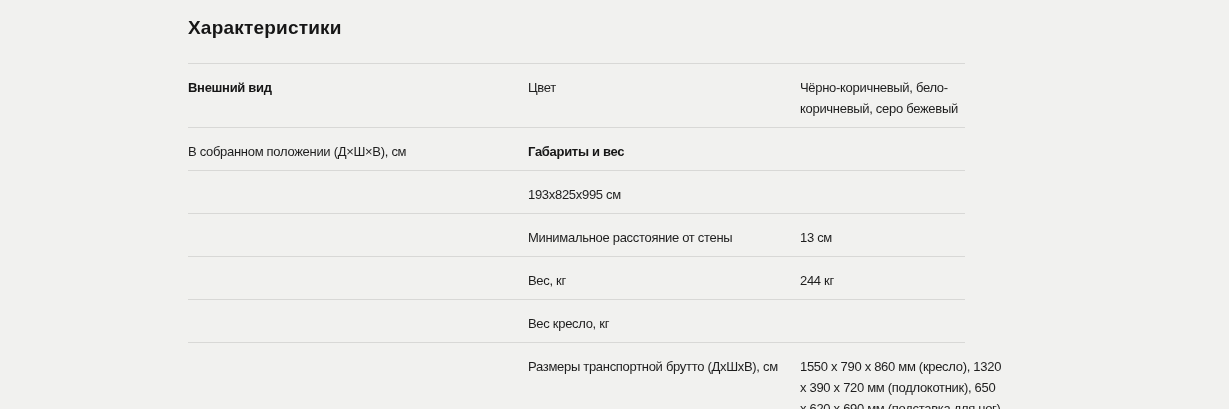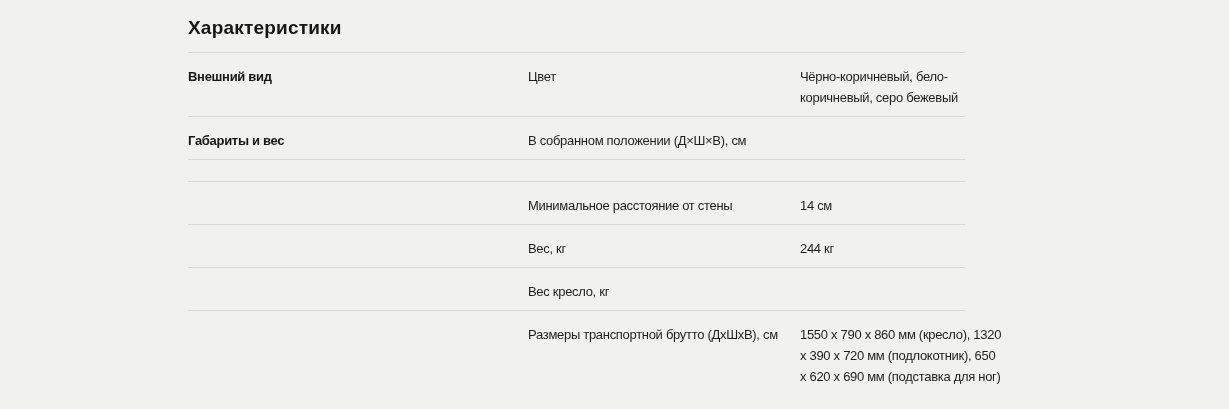--- a/index.html
+++ b/index.html
@@ -14,21 +14,21 @@
     background: #f1f1ef;
     color: #1e1e1e;
     font-family: "Liberation Sans", sans-serif;
   }
   .specs-section {
     margin-left: 188px;
     width: 777px;
     padding-top: 15px;
   }
   .section-title {
-    margin: 0 0 12px 0;
+    margin: 0 0 23px 0;
     font-size: 19px;
     line-height: 25px;
     font-weight: 600;
     letter-spacing: 0.2px;
     color: #161616;
   }
   .specs-table {
     width: 100%;
   }
   .spec-row {
@@ -66,32 +66,33 @@
     <div class="specs-table">
 
       <div class="spec-row">
         <div class="cell group">Внешний вид</div>
         <div class="cell label">Цвет</div>
         <div class="cell value">Чёрно-коричневый, бело-
 коричневый, серо бежевый</div>
       </div>
 
       <div class="spec-row">
+        <div class="cell label">В собранном положении (Д×Ш×В), см</div>
         <div class="cell group">Габариты и вес</div>
-        <div class="cell label">В собранном положении (Д×Ш×В), см</div>
       </div>
 
       <div class="spec-row">
         <div class="cell group"></div>
+        <div class="cell value">193x825x995 см</div>
       </div>
 
       <div class="spec-row">
         <div class="cell group"></div>
         <div class="cell label">Минимальное расстояние от стены</div>
-        <div class="cell value">14 см</div>
+        <div class="cell value">13 см</div>
       </div>
 
       <div class="spec-row">
         <div class="cell group"></div>
         <div class="cell label">Вес, кг</div>
         <div class="cell value">244 кг</div>
       </div>
 
       <div class="spec-row">
         <div class="cell group"></div>

